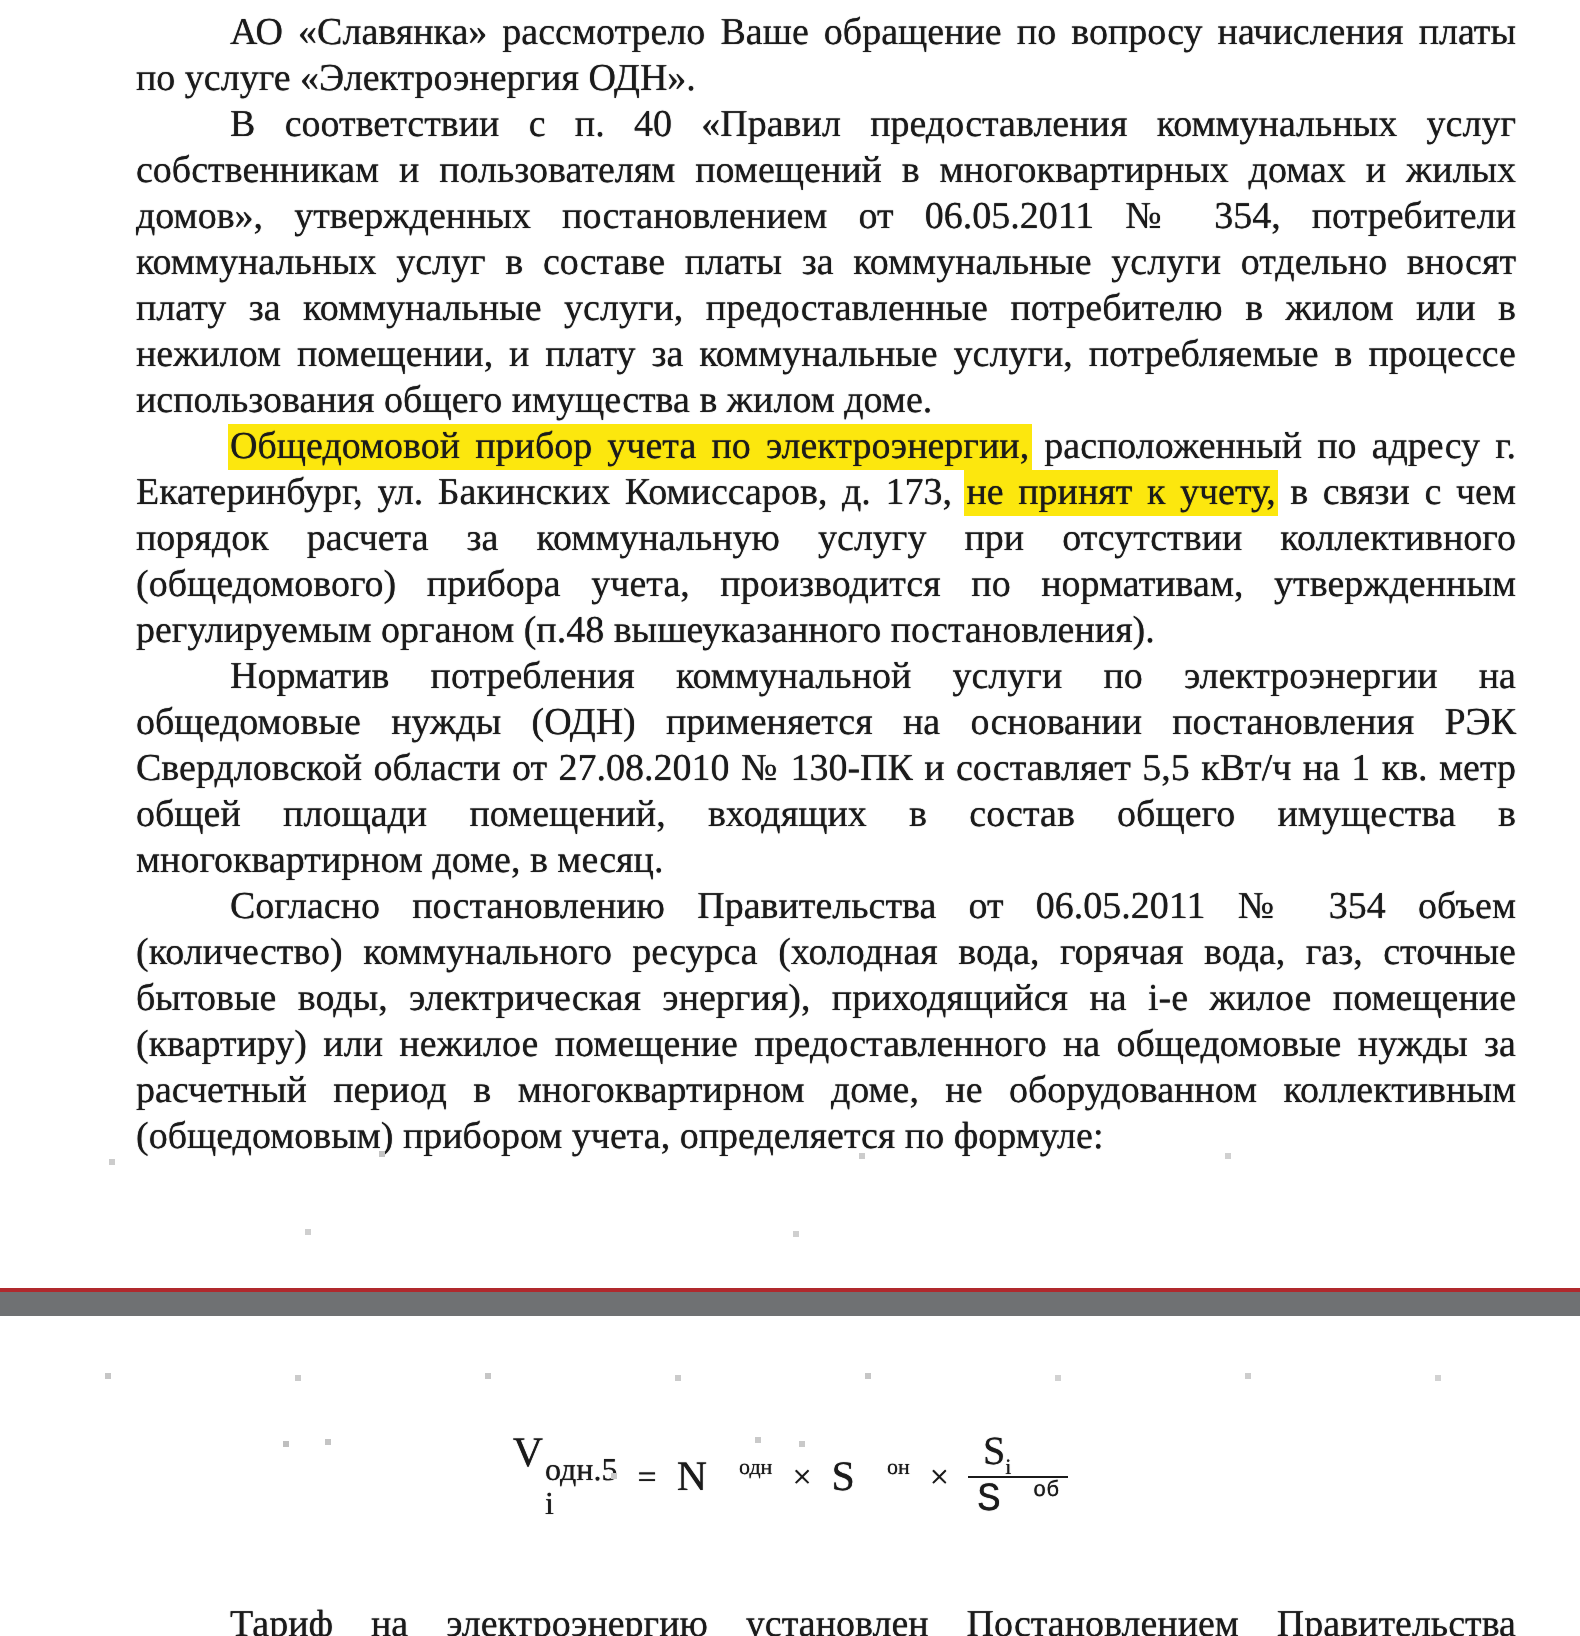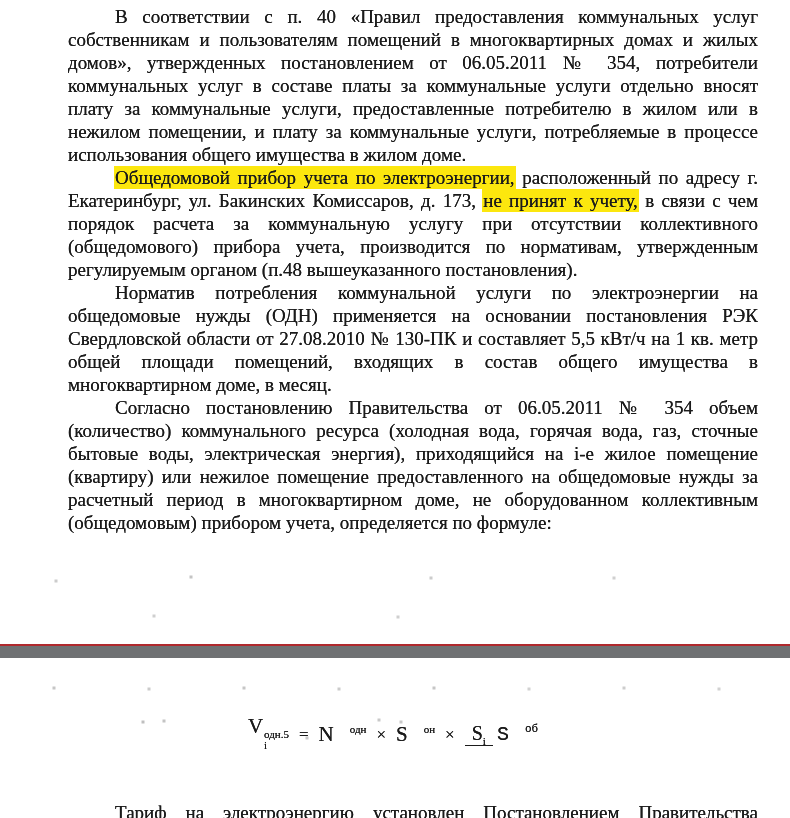--- a/index.html
+++ b/index.html
@@ -62,32 +62,31 @@
     gap: 9px;
     font-size: 21px;
     line-height: 1;
     text-shadow: 0 0 0.4px currentColor;
   }
   .formula-row .op { font-size: 17px; padding: 0 1px; }
   .supsub {
     display: inline-flex;
     flex-direction: column;
     vertical-align: -0.45em;
-    font-size: 11px;
+    font-size: 16px;
     line-height: 1.05;
     margin-left: 1px;
   }
   .supsub .ss-sup { display: block; }
   .supsub .ss-sub { display: block; }
   sup.fsup { font-size: 11px; vertical-align: super; line-height: 0; margin-left: 16px; }
   sub.fsub { font-size: 11px; vertical-align: sub; line-height: 0; }
   .frac {
     display: inline-flex;
-    flex-direction: row;
-    align-items: center;
+    flex-direction: column;
     vertical-align: middle;
     font-size: 20px;
   }
   .frac .num {
     padding: 0 7px 2px 7px;
     border-bottom: 1.6px solid var(--ink, #1b1b1b);
   }
   .frac .den { padding: 2px 4px 0 4px; font-family: Liberation Mono, monospace; }
   
   .bottom-text {
@@ -128,20 +127,21 @@
       613px 577px 0 0.5px #d0d0d0,
       306px 737px 0 0.5px #c9c9c9;
   }
 </style>
 </head>
 <body>
 
 <div class="page" style="--bg: #ffffff; --ink: #1b1b1b; --hl: #fce70e; --sep-line: #b0292d; --sep-bar: #6f7173;">
 
   <div class="body-text" id="paragraphs">
+      <p class="para"><span>АО «Славянка» рассмотрело Ваше обращение по вопросу начисления платы по услуге «Электроэнергия ОДН».</span></p>
       <p class="para"><span>В соответствии с п. 40 «Правил предоставления коммунальных услуг собственникам и пользователям помещений в многоквартирных домах и жилых домов», утвержденных постановлением от 06.05.2011 № 354, потребители коммунальных услуг в составе платы за коммунальные услуги отдельно вносят плату за коммунальные услуги, предоставленные потребителю в жилом или в нежилом помещении, и плату за коммунальные услуги, потребляемые в процессе использования общего имущества в жилом доме.</span></p>
       <p class="para"><span class="hl">Общедомовой прибор учета по электроэнергии,</span><span> расположенный по адресу г. Екатеринбург, ул. Бакинских Комиссаров, д. 173, </span><span class="hl">не принят к учету,</span><span> в связи с чем порядок расчета за коммунальную услугу при отсутствии коллективного (общедомового) прибора учета, производится по нормативам, утвержденным регулируемым органом (п.48 вышеуказанного постановления).</span></p>
       <p class="para"><span>Норматив потребления коммунальной услуги по электроэнергии на общедомовые нужды (ОДН) применяется на основании постановления РЭК Свердловской области от 27.08.2010 № 130-ПК и составляет 5,5 кВт/ч на 1 кв. метр общей площади помещений, входящих в состав общего имущества в многоквартирном доме, в месяц.</span></p>
       <p class="para"><span>Согласно постановлению Правительства от 06.05.2011 № 354 объем (количество) коммунального ресурса (холодная вода, горячая вода, газ, сточные бытовые воды, электрическая энергия), приходящийся на i-е жилое помещение (квартиру) или нежилое помещение предоставленного на общедомовые нужды за расчетный период в многоквартирном доме, не оборудованном коллективным (общедомовым) прибором учета, определяется по формуле:</span></p>
     </div>
 
   <div class="separator">
     <div class="sep-line"></div>
     <div class="sep-bar"></div>
   </div>

